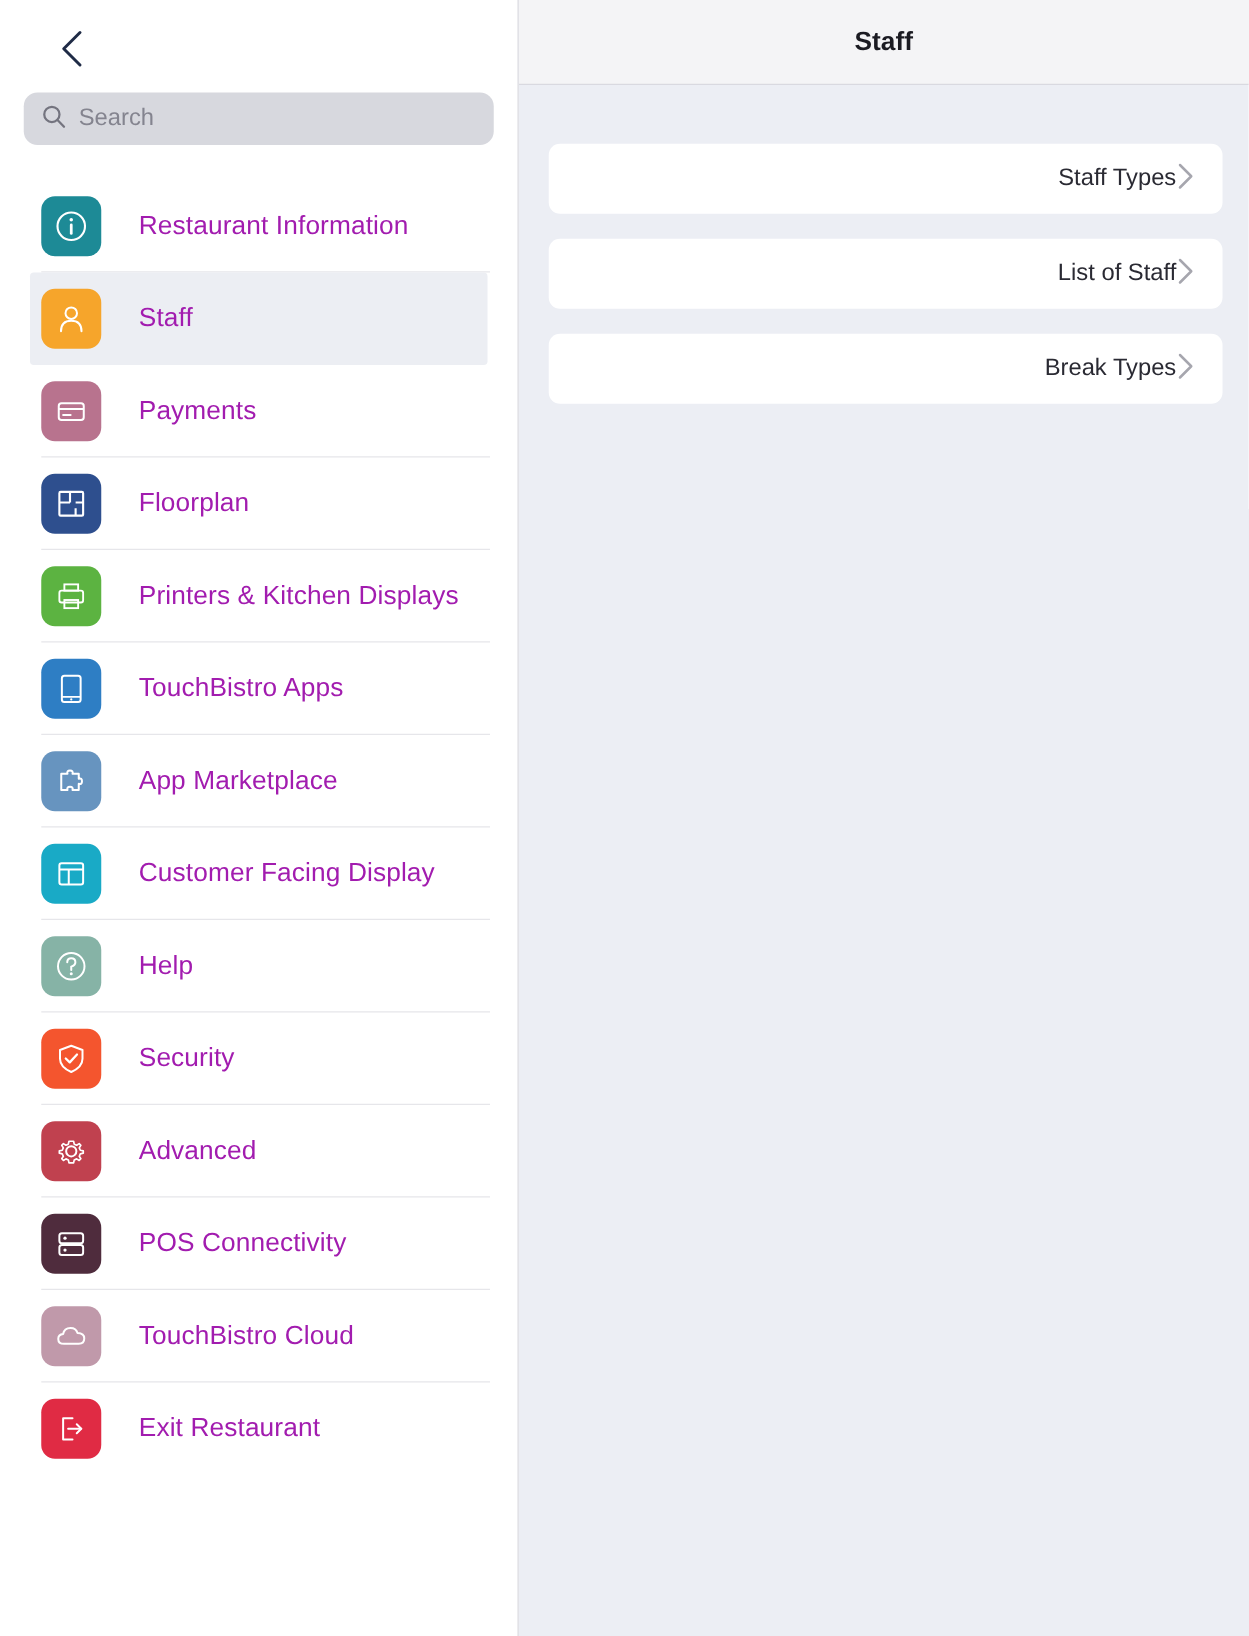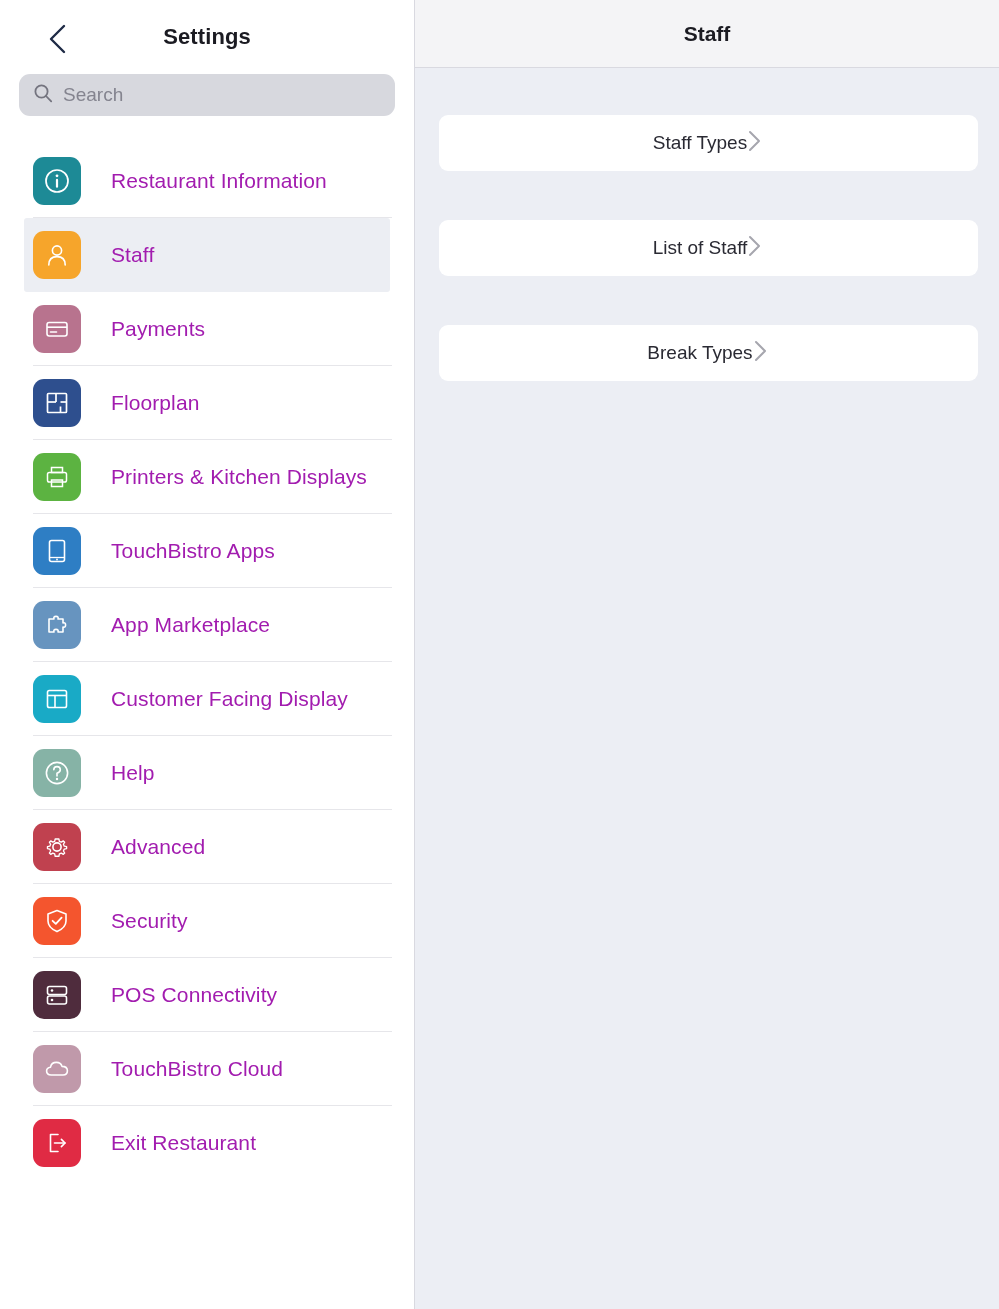--- a/index.html
+++ b/index.html
@@ -83,43 +83,42 @@
   .panel-header {
     height: 68px; background: #f4f4f6;
     border-bottom: 1px solid #d9d9e0;
     display: flex; align-items: center; justify-content: center;
   }
   .panel-title { font-size: 21px; font-weight: bold; color: #1b1b22; }
   .panel-body { padding: 47px 21px 0 24px; }
   .card {
     background: #ffffff; border-radius: 9px;
     height: 56px;
-    display: flex; align-items: center; justify-content: center;
+    display: flex; align-items: center; justify-content: flex-end;
     padding: 0 22px 0 20px;
-    margin-bottom: 49px;
+    margin-bottom: 20px;
   }
   .card-label { font-size: 19px; color: #2a2a33; }
   .chev-right { display: block; }
 </style>
 </head>
 <body>
 
 <div class="app">
 
   <div class="sidebar">
 
     <div class="sb-header">
       <div class="back-btn">
         <span>
           <svg width="22" height="32" viewBox="0 0 22 32">
             <polyline points="18,3 5,16 18,29" fill="none" stroke="#1f2b46" stroke-width="2.4" stroke-linecap="round" stroke-linejoin="round"></polyline>
           </svg>
         </span>
       </div>
-      <div class="sb-title">Settings</div>
     </div>
 
     <div class="search-wrap">
       <div class="search-box">
         <span class="mag">
           <svg width="20" height="20" viewBox="0 0 20 20">
             <circle cx="8.5" cy="8.5" r="6.1" fill="none" stroke="#74747f" stroke-width="1.8"></circle>
             <line x1="13" y1="13" x2="18.2" y2="18.4" stroke="#74747f" stroke-width="1.8" stroke-linecap="round"></line>
           </svg>
         </span>
@@ -227,51 +226,51 @@
 
       <div class="nav-item">
         <div class="tile" style="background:#86b3a6">
           <svg width="30" height="30" viewBox="0 0 30 30">
             <circle cx="15" cy="15" r="10.6" fill="none" stroke="#fff" stroke-width="1.6"></circle>
             <path d="M11.8,11.8 Q11.8,8.6 15,8.6 Q18.3,8.6 18.3,11.8 Q18.3,14.2 15,15.3 L15,18" fill="none" stroke="#fff" stroke-width="1.6" stroke-linecap="round"></path>
             <circle cx="15" cy="21" r="1.2" fill="#fff"></circle>
           </svg>
         </div>
         <div class="nav-label">Help</div>
+        <div class="divider"></div>
+      </div>
+
+      <div class="nav-item">
+        <div class="tile" style="background:#f4552e">
+          <svg width="30" height="30" viewBox="0 0 30 30">
+            <path d="M15,4.6 L24,8 L24,15 Q24,21.6 15,25.6 Q6,21.6 6,15 L6,8 Z" fill="none" stroke="#fff" stroke-width="1.6" stroke-linejoin="round"></path>
+            <polyline points="10.6,14.8 13.8,17.9 19.6,11.6" fill="none" stroke="#fff" stroke-width="1.8" stroke-linecap="round" stroke-linejoin="round"></polyline>
+          </svg>
+        </div>
+        <div class="nav-label">Security</div>
         <div class="divider"></div>
       </div>
 
       <div class="nav-item">
         <div class="tile" style="background:#c0414f">
           <svg width="30" height="30" viewBox="0 0 30 30">
             <g fill="none" stroke="#fff" stroke-width="1.6" stroke-linejoin="round">
               <path d="M15,5.4 L17.2,5.4 L17.8,8.2 L20.1,9.2 L22.5,7.7 L24.1,9.3 L22.6,11.7 L23.6,14 L26.4,14.6 L26.4,16.8
                        L23.6,17.4 L22.6,19.7 L24.1,22.1 L22.5,23.7 L20.1,22.2 L17.8,23.2 L17.2,26 L15,26
                        L12.8,26 L12.2,23.2 L9.9,22.2 L7.5,23.7 L5.9,22.1 L7.4,19.7 L6.4,17.4 L3.6,16.8 L3.6,14.6
                        L6.4,14 L7.4,11.7 L5.9,9.3 L7.5,7.7 L9.9,9.2 L12.2,8.2 L12.8,5.4 Z" transform="scale(0.84) translate(2.9,2.9)"></path>
               <circle cx="15" cy="15" r="4.1"></circle>
             </g>
           </svg>
         </div>
         <div class="nav-label">Advanced</div>
         <div class="divider"></div>
       </div>
 
       <div class="nav-item">
-        <div class="tile" style="background:#f4552e">
-          <svg width="30" height="30" viewBox="0 0 30 30">
-            <path d="M15,4.6 L24,8 L24,15 Q24,21.6 15,25.6 Q6,21.6 6,15 L6,8 Z" fill="none" stroke="#fff" stroke-width="1.6" stroke-linejoin="round"></path>
-            <polyline points="10.6,14.8 13.8,17.9 19.6,11.6" fill="none" stroke="#fff" stroke-width="1.8" stroke-linecap="round" stroke-linejoin="round"></polyline>
-          </svg>
-        </div>
-        <div class="nav-label">Security</div>
-        <div class="divider"></div>
-      </div>
-
-      <div class="nav-item">
         <div class="tile" style="background:#4f2c3d">
           <svg width="30" height="30" viewBox="0 0 30 30">
             <rect x="5.5" y="6.5" width="19" height="8" rx="2" fill="none" stroke="#fff" stroke-width="1.6"></rect>
             <rect x="5.5" y="16" width="19" height="8" rx="2" fill="none" stroke="#fff" stroke-width="1.6"></rect>
             <circle cx="10" cy="10.5" r="1.3" fill="#fff"></circle>
             <circle cx="10" cy="20" r="1.3" fill="#fff"></circle>
           </svg>
         </div>
         <div class="nav-label">POS Connectivity</div>
         <div class="divider"></div>

